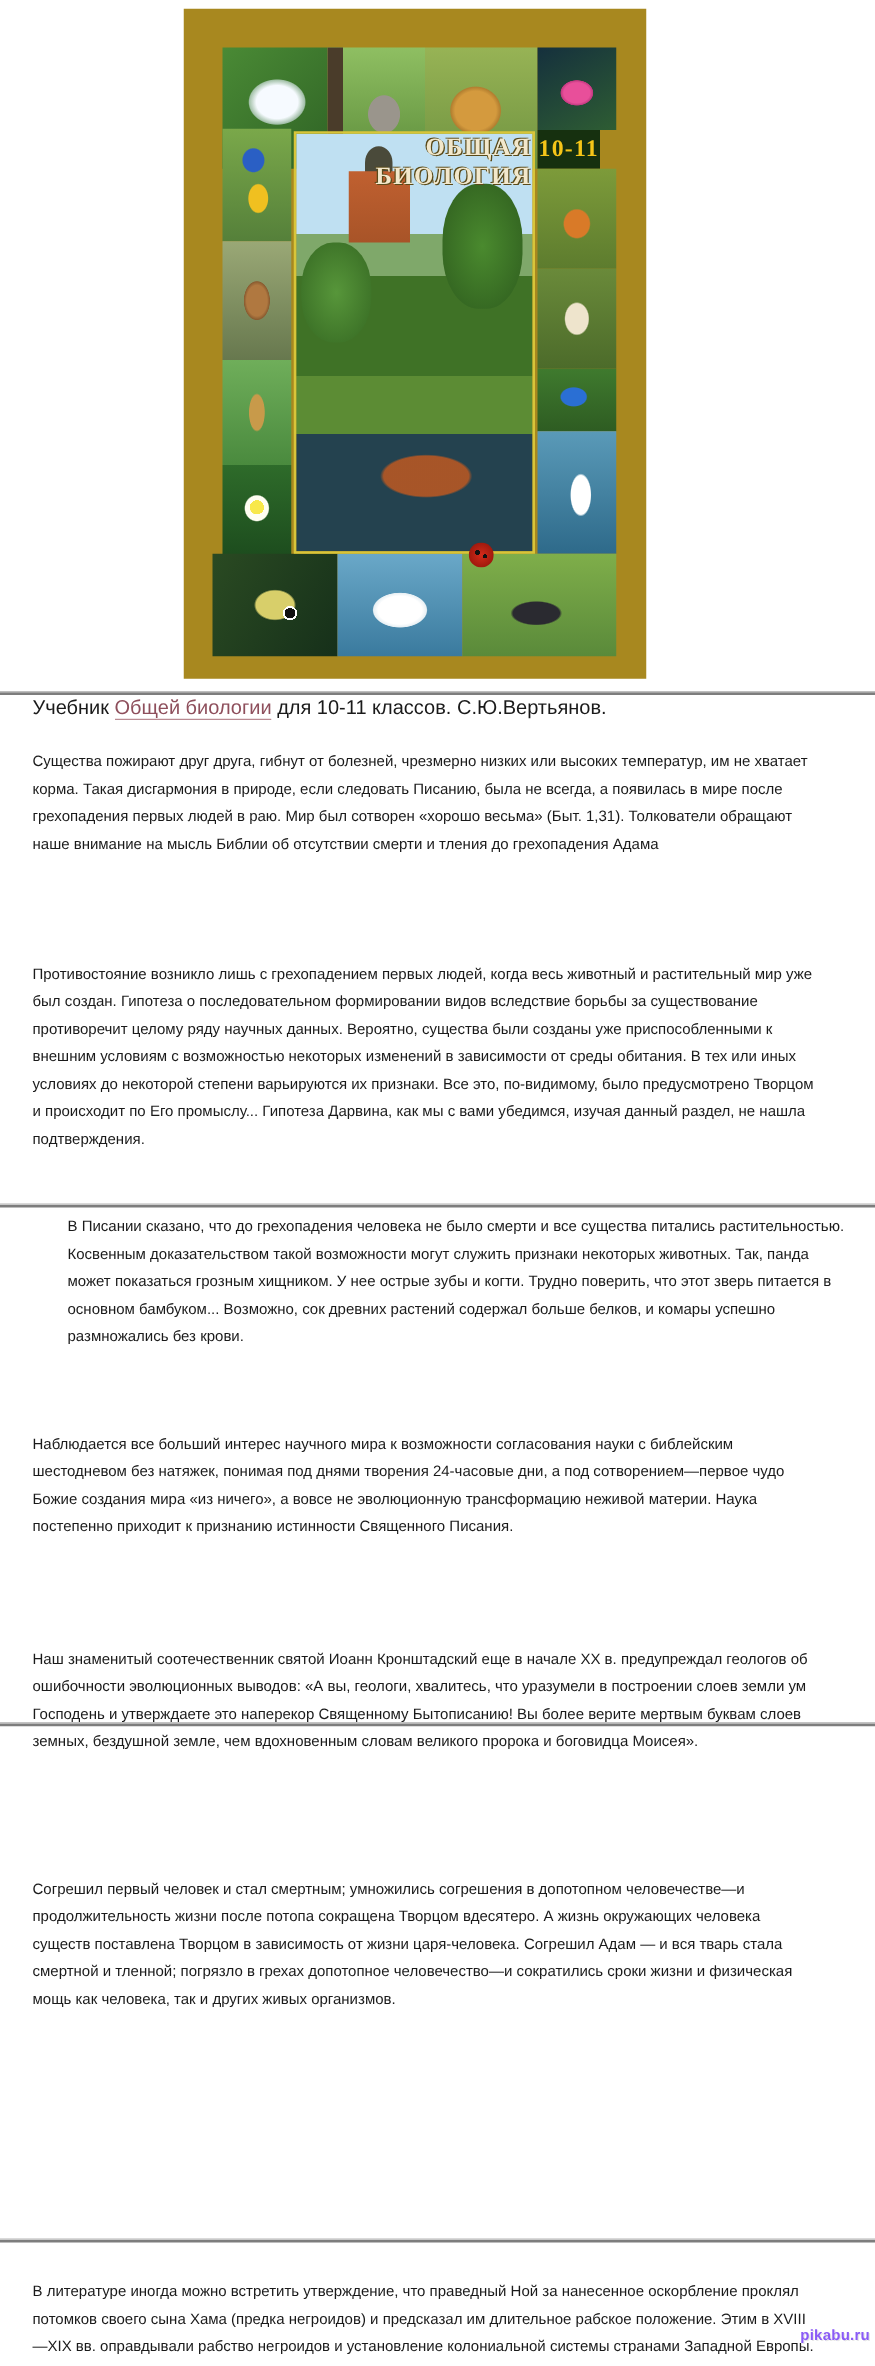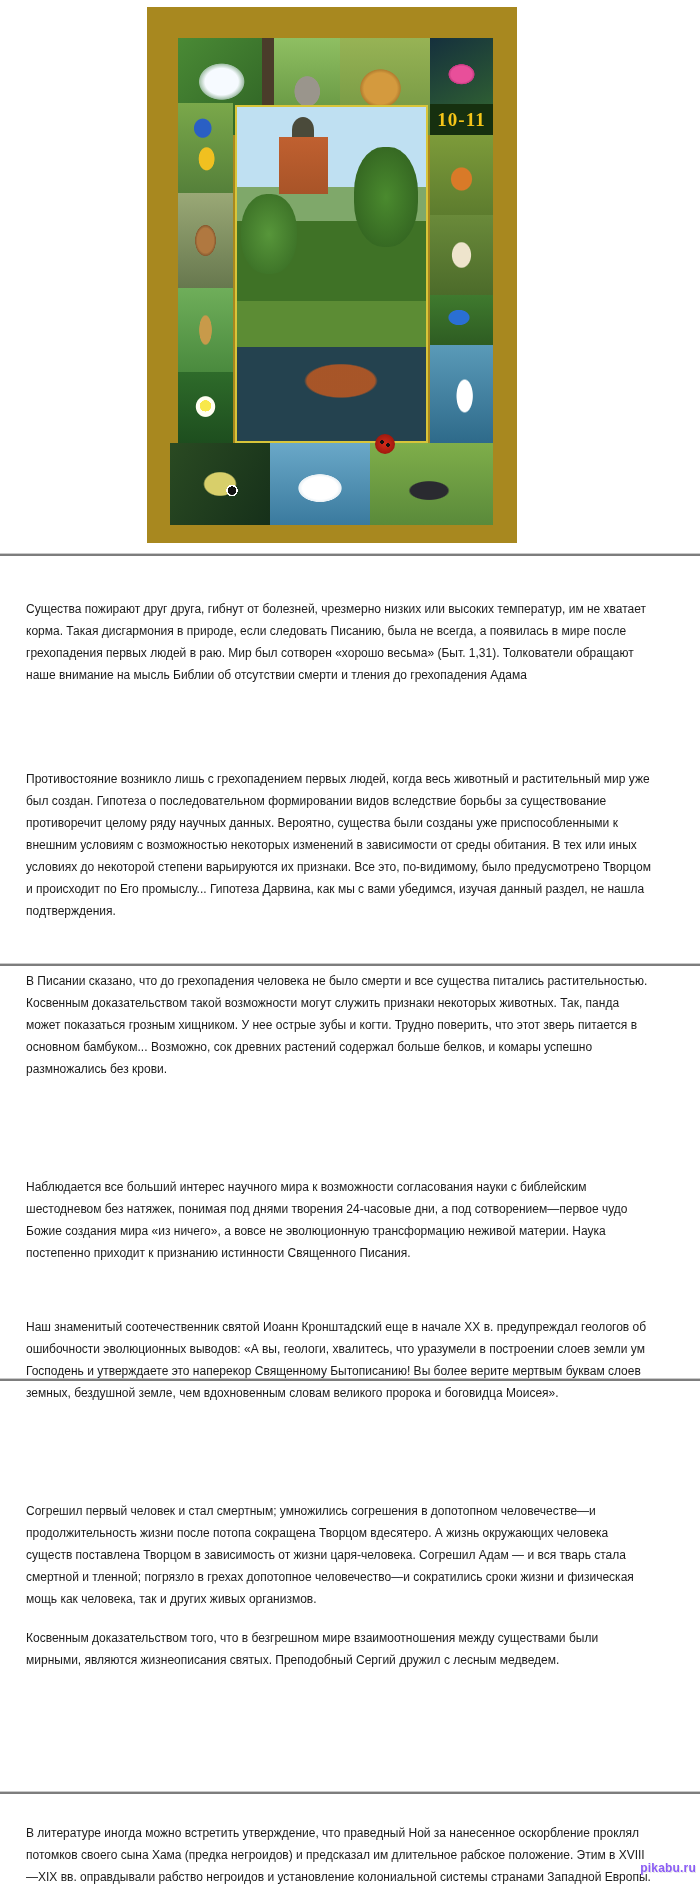--- a/index.html
+++ b/index.html
@@ -17,21 +17,21 @@
     background:linear-gradient(90deg,#4a3c2a 0 16%,transparent 16%),
     radial-gradient(ellipse 42% 40% at 58% 55%,#9a958c 0 38%,transparent 40%),
     linear-gradient(#8fbf62,#5c8c3a);}
   .t-cheetah{left:193px;top:31px;width:90px;height:97px;
     background:radial-gradient(ellipse 48% 42% at 45% 52%,#d49a3e 0 38%,#b37f30 46%,transparent 48%),
     linear-gradient(#97b355,#6f9340);}
   .t-lotus{left:283px;top:31px;width:63px;height:66px;
     background:radial-gradient(ellipse 46% 34% at 50% 55%,#e84f9a 0 36%,#c23a80 44%,transparent 46%),
     linear-gradient(150deg,#15303d,#2e5d33);}
   
-  .t-badge{left:283px;top:97px;width:63px;height:31px;background:#16300f;
+  .t-badge{left:283px;top:97px;width:50px;height:31px;background:#16300f;
     color:#f5c518;font-family:"Liberation Serif",serif;font-weight:bold;font-size:19px;
     display:flex;align-items:center;justify-content:center;letter-spacing:1px;}
   .t-fox{left:283px;top:128px;width:63px;height:80px;
     background:radial-gradient(ellipse 44% 38% at 50% 55%,#d97a28 0 36%,transparent 40%),
     linear-gradient(#7d9b3a,#5d7c2e);}
   .t-owl{left:283px;top:208px;width:63px;height:80px;
     background:radial-gradient(ellipse 40% 42% at 50% 50%,#eee4cc 0 36%,transparent 40%),
     linear-gradient(#6a8a3a,#4c6b2a);}
   .t-kingfisher{left:283px;top:288px;width:63px;height:50px;
     background:radial-gradient(ellipse 44% 40% at 46% 45%,#2a6fd4 0 36%,transparent 40%),
@@ -87,21 +87,21 @@
     radial-gradient(#d42a1a,#8a1208);}
 
   
   .sep{position:absolute;left:0;width:700px;height:2px;background:#7d7d7d;border-top:1px solid #c9c9c9;}
   .sep1{top:553px;} .sep2{top:963px;} .sep3{top:1378px;} .sep4{top:1791px;}
 
   
   .caption{position:absolute;left:26px;top:557px;font-size:16px;line-height:20px;}
   .caption a{color:#8e4f5c;text-decoration:none;border-bottom:1px solid #b98a92;cursor:pointer;}
   .para{position:absolute;left:26px;width:628px;font-size:12px;line-height:22px;margin:0;}
-  .p1{top:598px;} .p2{top:768px;} .p3{top:970px;} .p4{top:1176px;}
+  .p1{top:598px;} .p2{top:768px;} .p3{top:970px;margin-left:28px;} .p4{top:1144px;}
   .p5{top:1316px;} .p6{top:1500px;} .p7{top:1627px;} .p8{top:1822px;}
 
   .watermark{position:absolute;right:4px;top:1861px;font-size:12px;font-weight:bold;
     color:#8b5cf6;text-shadow:1px 1px 0 #e8e8e8;letter-spacing:.2px;}
 </style>
 </head>
 <body>
 
 <div class="page">
 
@@ -121,33 +121,37 @@
     <div class="tile t-waterlily"></div>
     <div class="tile t-fish"></div>
     <div class="tile t-swan"></div>
     <div class="tile t-reindeer"></div>
     <div class="tile t-center">
       <div class="church-dome"></div>
       <div class="church-body"></div>
       <div class="tree-blob1"></div>
       <div class="tree-blob2"></div>
     </div>
+    <div class="cover-title">
+      <div>ОБЩАЯ</div>
+      <div>БИОЛОГИЯ</div>
+    </div>
     <div class="tile t-ladybug"></div>
   </div>
 
   <div class="sep sep1"></div>
   <div class="sep sep2"></div>
   <div class="sep sep3"></div>
   <div class="sep sep4"></div>
 
+  <div class="caption"><span>Учебник </span><a>Общей биологии</a><span> для 10-11 классов. С.Ю.Вертьянов.</span></div>
 
   <p class="para p1">Существа пожирают друг друга, гибнут от болезней, чрезмерно низких или высоких температур, им не хватает корма. Такая дисгармония в природе, если следовать Писанию, была не всегда, а появилась в мире после грехопадения первых людей в раю. Мир был сотворен «хорошо весьма» (Быт. 1,31). Толкователи обращают наше внимание на мысль Библии об отсутствии смерти и тления до грехопадения Адама</p>
   <p class="para p2">Противостояние возникло лишь с грехопадением первых людей, когда весь животный и растительный мир уже был создан. Гипотеза о последовательном формировании видов вследствие борьбы за существование противоречит целому ряду научных данных. Вероятно, существа были созданы уже приспособленными к внешним условиям с возможностью некоторых изменений в зависимости от среды обитания. В тех или иных условиях до некоторой степени варьируются их признаки. Все это, по-видимому, было предусмотрено Творцом и происходит по Его промыслу... Гипотеза Дарвина, как мы с вами убедимся, изучая данный раздел, не нашла подтверждения.</p>
   <p class="para p3">В Писании сказано, что до грехопадения человека не было смерти и все существа питались растительностью. Косвенным доказательством такой возможности могут служить признаки некоторых животных. Так, панда может показаться грозным хищником. У нее острые зубы и когти. Трудно поверить, что этот зверь питается в основном бамбуком... Возможно, сок древних растений содержал больше белков, и комары успешно размножались без крови.</p>
   <p class="para p4">Наблюдается все больший интерес научного мира к возможности согласования науки с библейским шестодневом без натяжек, понимая под днями творения 24-часовые дни, а под сотворением—первое чудо Божие создания мира «из ничего», а вовсе не эволюционную трансформацию неживой материи. Наука постепенно приходит к признанию истинности Священного Писания.</p>
   <p class="para p5">Наш знаменитый соотечественник святой Иоанн Кронштадский еще в начале XX в. предупреждал геологов об ошибочности эволюционных выводов: «А вы, геологи, хвалитесь, что уразумели в построении слоев земли ум Господень и утверждаете это наперекор Священному Бытописанию! Вы более верите мертвым буквам слоев земных, бездушной земле, чем вдохновенным словам великого пророка и боговидца Моисея».</p>
   <p class="para p6">Согрешил первый человек и стал смертным; умножились согрешения в допотопном человечестве—и продолжительность жизни после потопа сокращена Творцом вдесятеро. А жизнь окружающих человека существ поставлена Творцом в зависимость от жизни царя-человека. Согрешил Адам — и вся тварь стала смертной и тленной; погрязло в грехах допотопное человечество—и сократились сроки жизни и физическая мощь как человека, так и других живых организмов.</p>
-  <p class="para p7">Косвенным доказательством того, что в безгрешном мире взаимоотношения между существами были мирными, являются жизнеописания святых. Преподобный Сергий дружил с лесным медведем.</p>
   <p class="para p8">В литературе иногда можно встретить утверждение, что праведный Ной за нанесенное оскорбление проклял потомков своего сына Хама (предка негроидов) и предсказал им длительное рабское положение. Этим в XVIII—XIX вв. оправдывали рабство негроидов и установление колониальной системы странами Западной Европы. Но согласно Писанию, Ной проклял только лишь потомков Ханаана (одного из сыновей Хама). Религиозная безграмотность в данном случае обернулась печальными последствиями</p>
 
   <div class="watermark">pikabu.ru</div>
 
 </div>
 
 </body></html>

